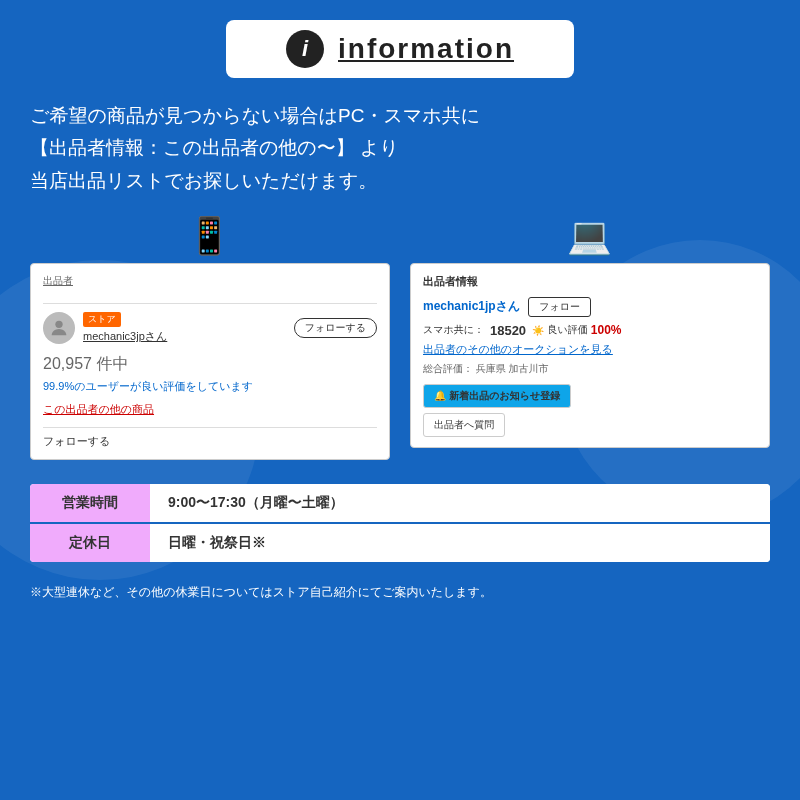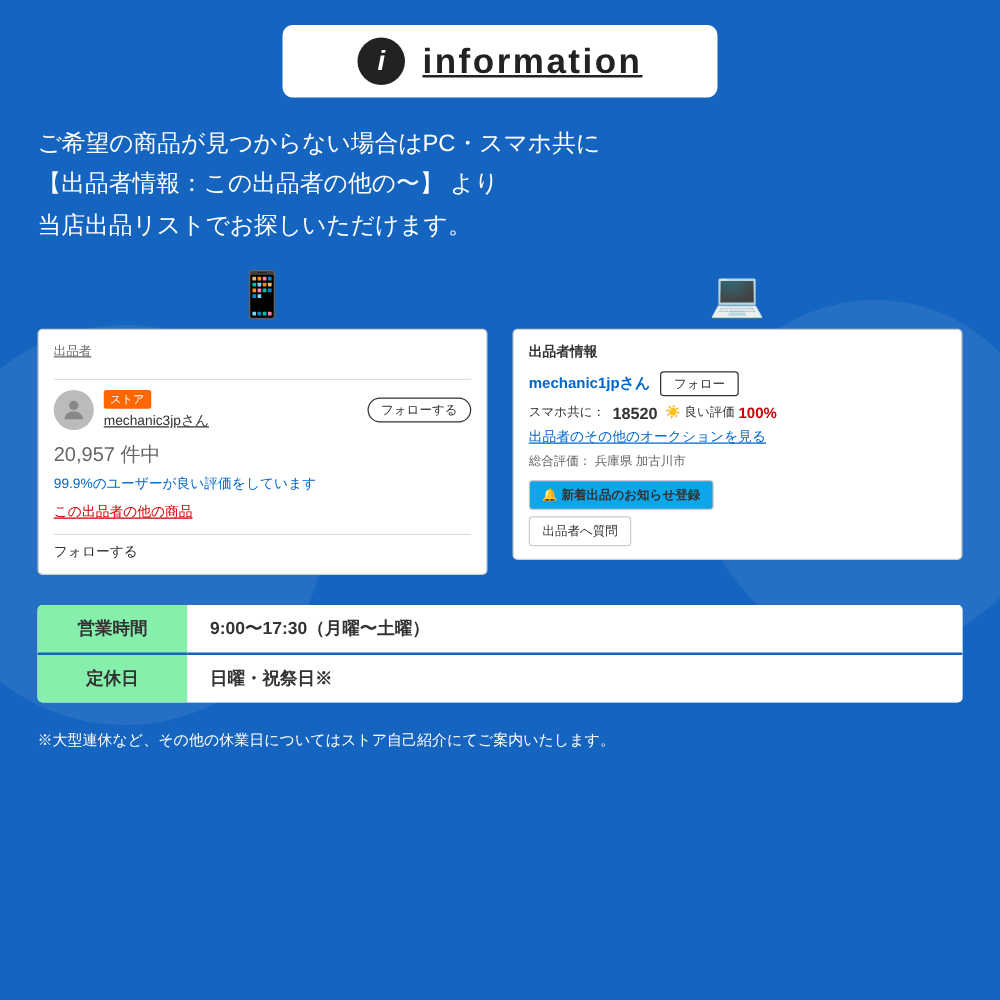--- a/index.html
+++ b/index.html
@@ -327,21 +327,21 @@
     .hours-table tr:last-child {
       border-bottom: none;
     }
 
     .hours-table td {
       padding: 10px 18px;
       font-size: 14px;
     }
 
     .hours-label {
-      background: #86efac;
+      background: #f0abfc;
       font-weight: bold;
       color: #333;
       width: 120px;
       text-align: center;
       margin-top: 40px;
     }
 
     .hours-value {
       background: white;
       color: #333;

